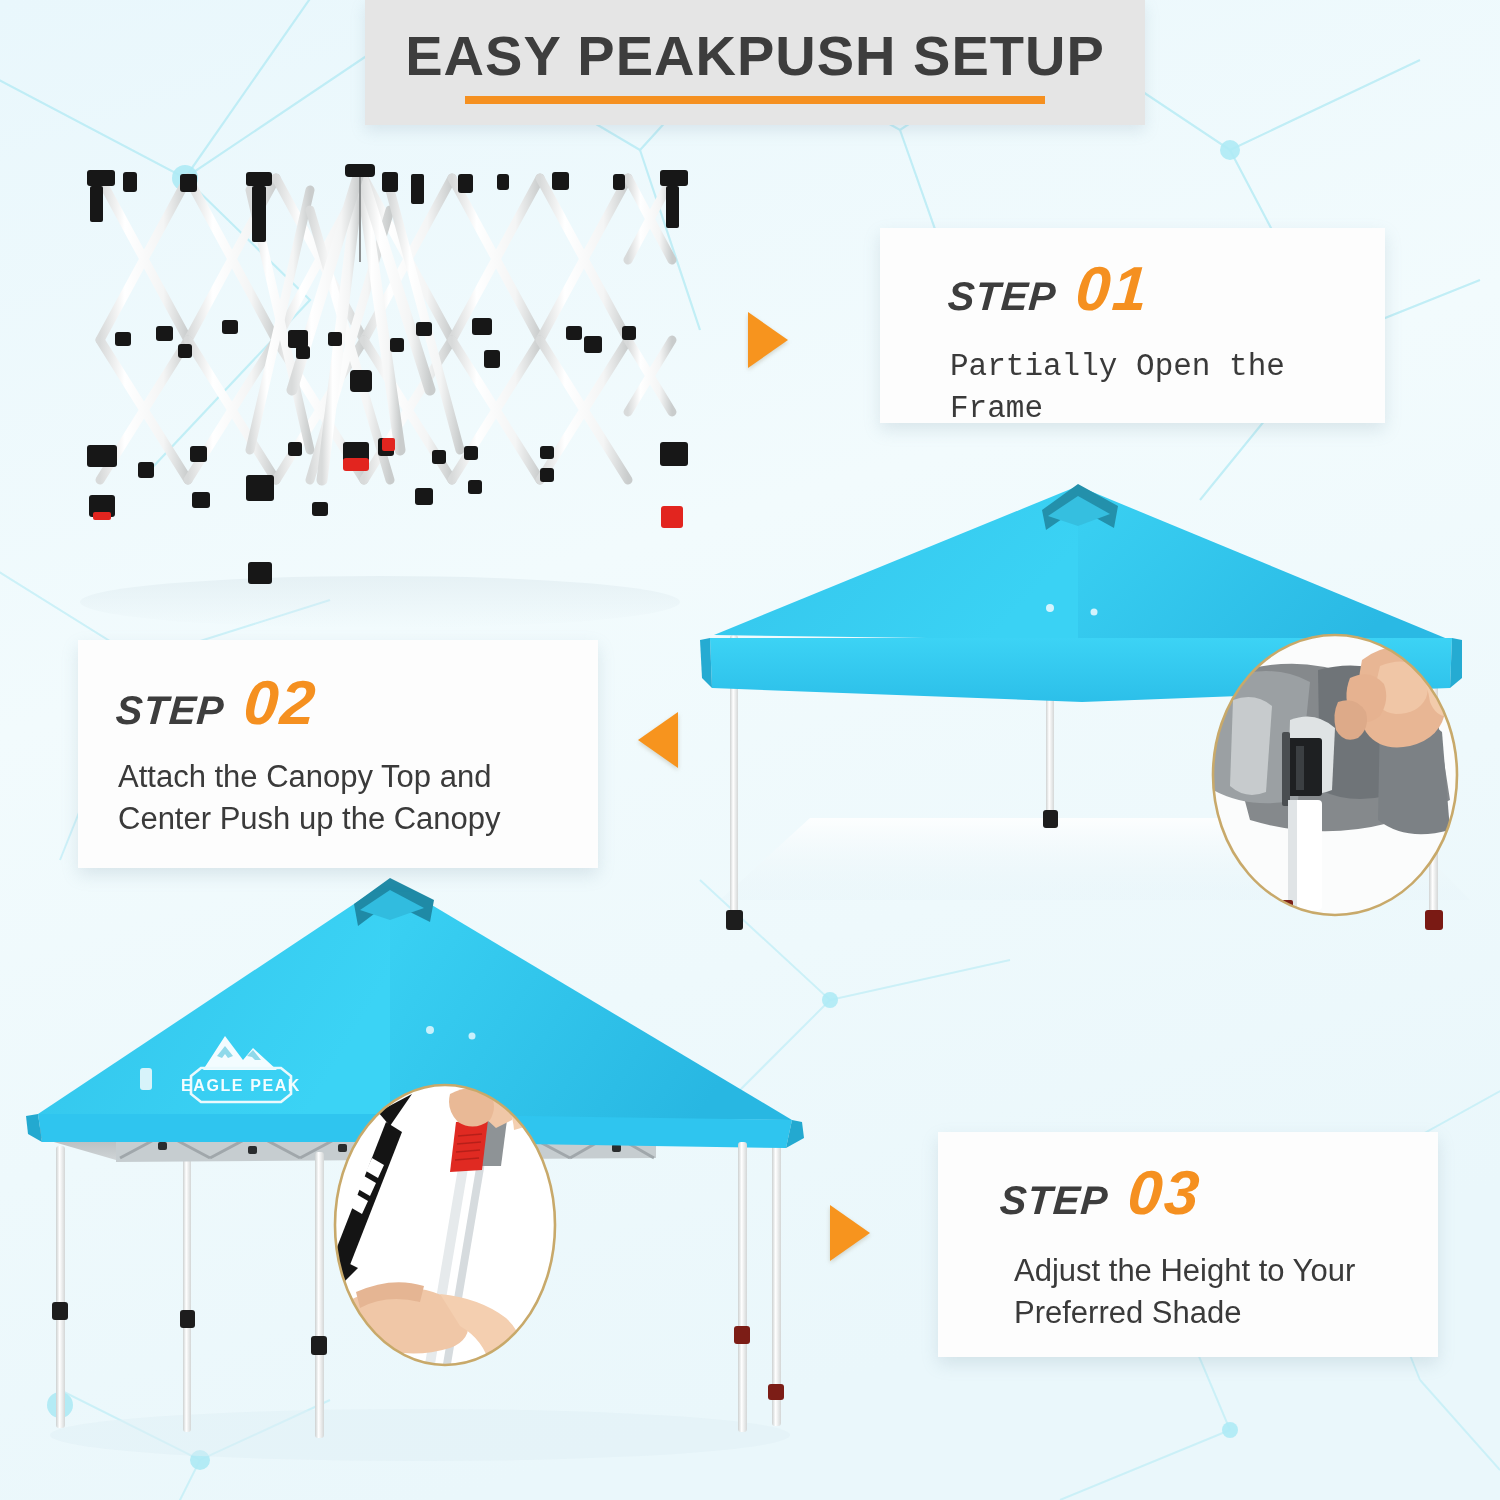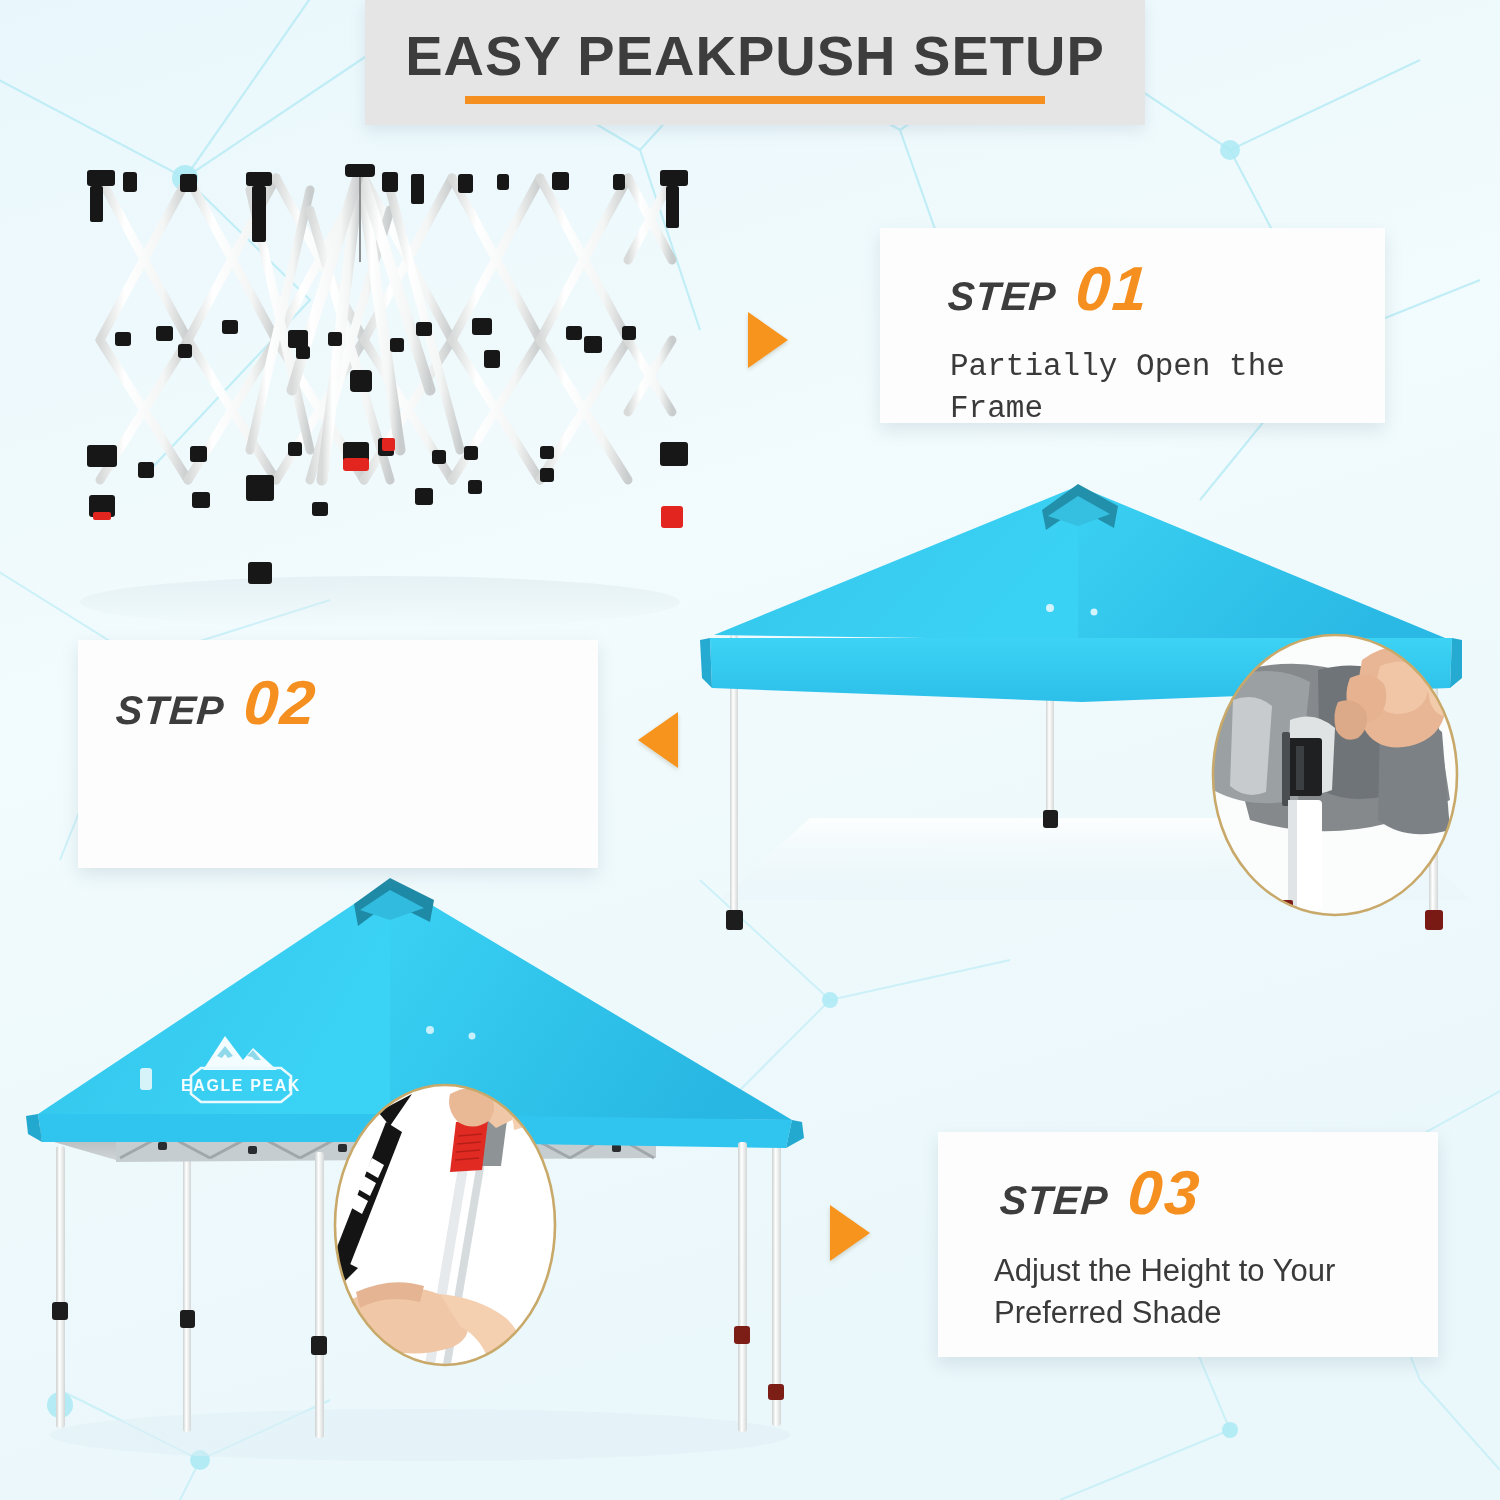--- a/index.html
+++ b/index.html
@@ -48,21 +48,21 @@
   .step-word{font-size:40px;color:#3d3d3d;letter-spacing:1px;transform:skewX(-4deg);}
   .step-num{font-size:62px;color:#F59020;letter-spacing:2px;transform:skewX(-4deg);}
   .step-desc{
     font-size:31px;color:#3a3a3a;line-height:1.36;font-weight:normal;
   }
   #step-card-1 .step-head{padding:30px 0 0 68px;}
   #step-card-1 .step-desc{padding:26px 0 0 70px;font-family:Liberation Mono, monospace;}
   #step-card-2 .step-head{padding:32px 0 0 38px;}
   #step-card-2 .step-desc{padding:22px 0 0 40px;}
   #step-card-3 .step-head{padding:30px 0 0 62px;}
-  #step-card-3 .step-desc{padding:26px 0 0 56px;}
+  #step-card-3 .step-desc{padding:26px 0 0 76px;}
 
   
   .arrow{position:absolute;width:0;height:0;z-index:6;
          filter:drop-shadow(0 2px 2px rgba(150,140,110,.35));}
   .arrow-right{
     border-top:28px solid transparent;border-bottom:28px solid transparent;
     border-left:40px solid #F7941E;
   }
   .arrow-left{
     border-top:28px solid transparent;border-bottom:28px solid transparent;
@@ -500,20 +500,24 @@
       <span class="step-num">01</span>
     </div>
     <div class="step-desc">Partially Open the Frame</div>
   </div>
 
   <div class="step-card" id="step-card-2">
     <div class="step-head">
       <span class="step-word">STEP</span>
       <span class="step-num">02</span>
     </div>
+    <div class="step-desc">
+      <div>Attach the Canopy Top and</div>
+      <div>Center Push up the Canopy</div>
+    </div>
   </div>
 
   <div class="step-card" id="step-card-3">
     <div class="step-head">
       <span class="step-word">STEP</span>
       <span class="step-num">03</span>
     </div>
     <div class="step-desc">
       <div>Adjust the Height to Your</div>
       <div>Preferred Shade</div>

